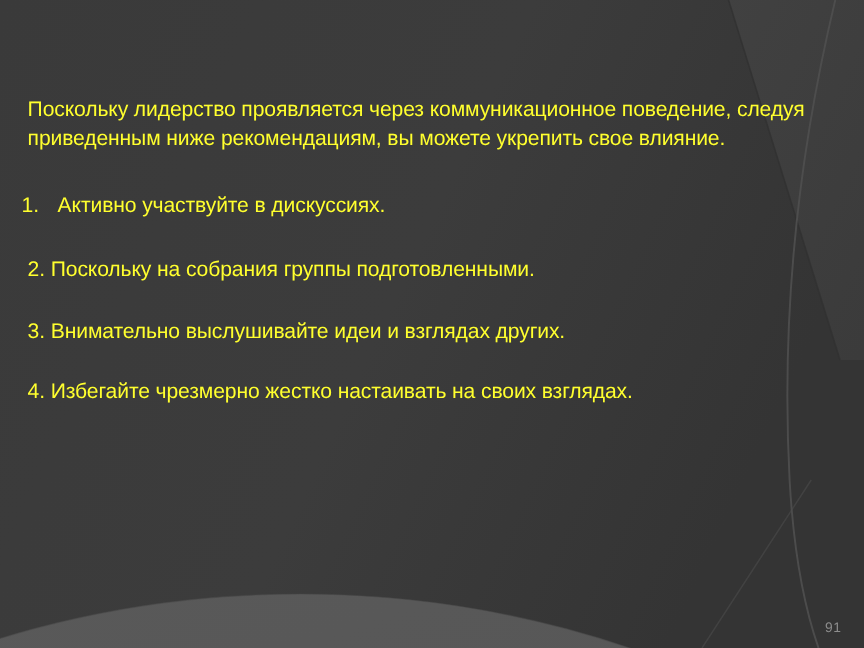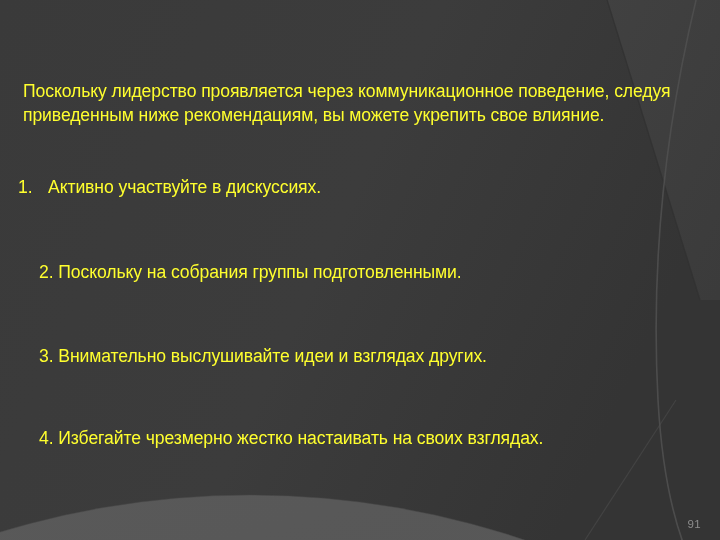--- a/index.html
+++ b/index.html
@@ -52,21 +52,21 @@
     width: 675px;
   }
 
   .list {
     margin: 0;
     padding: 0;
     list-style: none;
   }
 
   .list-item {
-    margin: 16px;
+    margin: 0;
     position: relative;
     white-space: normal;
   }
 
   .spacer-lg { height: 33px; }
   .spacer-md { height: 29px; }
   .spacer-sm { height: 26px; }
 
   .item-auto {
     margin-left: -5px;

